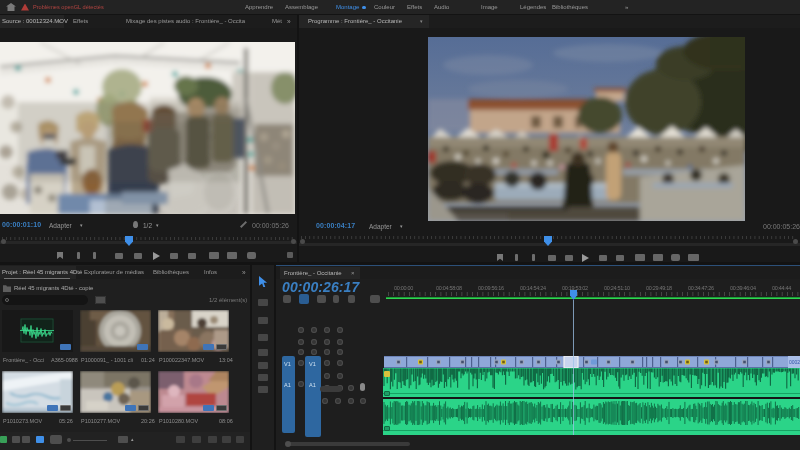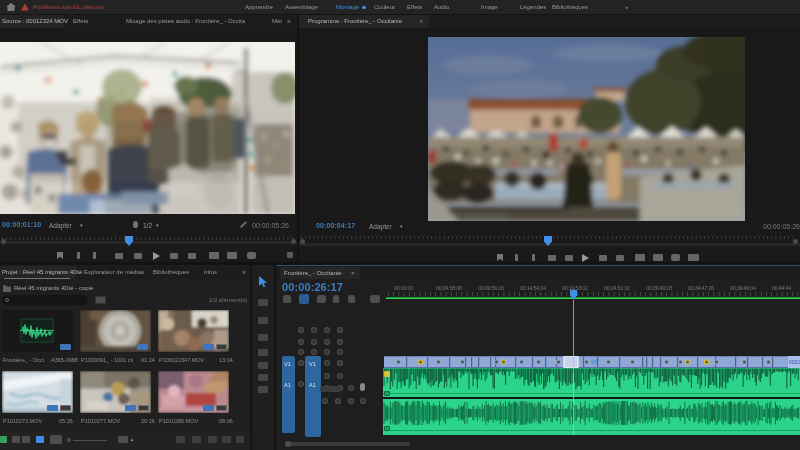--- a/index.html
+++ b/index.html
@@ -687,21 +687,21 @@
   <div class="dot" style="left:6px;top:121px;width:10px;height:7px;border-radius:1px;background:#464646;"></div>
   </div>
 
   <div class="panel" style="left:276px;top:265px;width:524px;height:185px;background:#1e1e1e;">
   <div class="abs" style="left:0;top:0;width:524px;height:1px;background:#3f8fe8;opacity:0.45;"></div>
   <div class="abs" style="left:0;top:1px;width:524px;height:13px;background:#1c1c1c;">
   <div class="abs" style="left:4px;top:1px;width:80px;height:12px;background:#262626;"></div>
   <div class="txt" style="left:8px;top:4px;color:#b8b8b8;font-size:6px;">Frontière_ - Occitanie</div>
   <div class="txt" style="left:75px;top:4px;font-size:6px;">×</div>
 </div>
-  <div class="txt tc-blue" style="left:6px;top:19px;font-size:11px;">00:00:26:17</div>
+  <div class="txt tc-blue" style="left:6px;top:19px;font-size:14px;font-style:italic;">00:00:26:17</div>
   <div class="dot" style="left:7px;top:30px;width:8px;height:8px;border-radius:2px;"></div>
   <div class="abs" style="left:23px;top:29px;width:10px;height:10px;background:#2a5d92;border-radius:2px;"></div>
   <div class="dot" style="left:41px;top:30px;width:9px;height:8px;border-radius:2px;"></div>
   <div class="dot" style="left:57px;top:30px;width:6px;height:8px;border-radius:2px;"></div>
   <div class="dot" style="left:72px;top:30px;width:7px;height:8px;border-radius:2px;"></div>
   <div class="dot" style="left:94px;top:30px;width:10px;height:8px;border-radius:2px;"></div>
   <div class="txt" style="left:118px;top:20px;font-size:5.5px;color:#747474;letter-spacing:-0.3px;">00:00:00</div>
     <div class="txt" style="left:160px;top:20px;font-size:5.5px;color:#747474;letter-spacing:-0.3px;">00:04:58:08</div>
     <div class="txt" style="left:202px;top:20px;font-size:5.5px;color:#747474;letter-spacing:-0.3px;">00:09:56:16</div>
     <div class="txt" style="left:244px;top:20px;font-size:5.5px;color:#747474;letter-spacing:-0.3px;">00:14:54:24</div>

